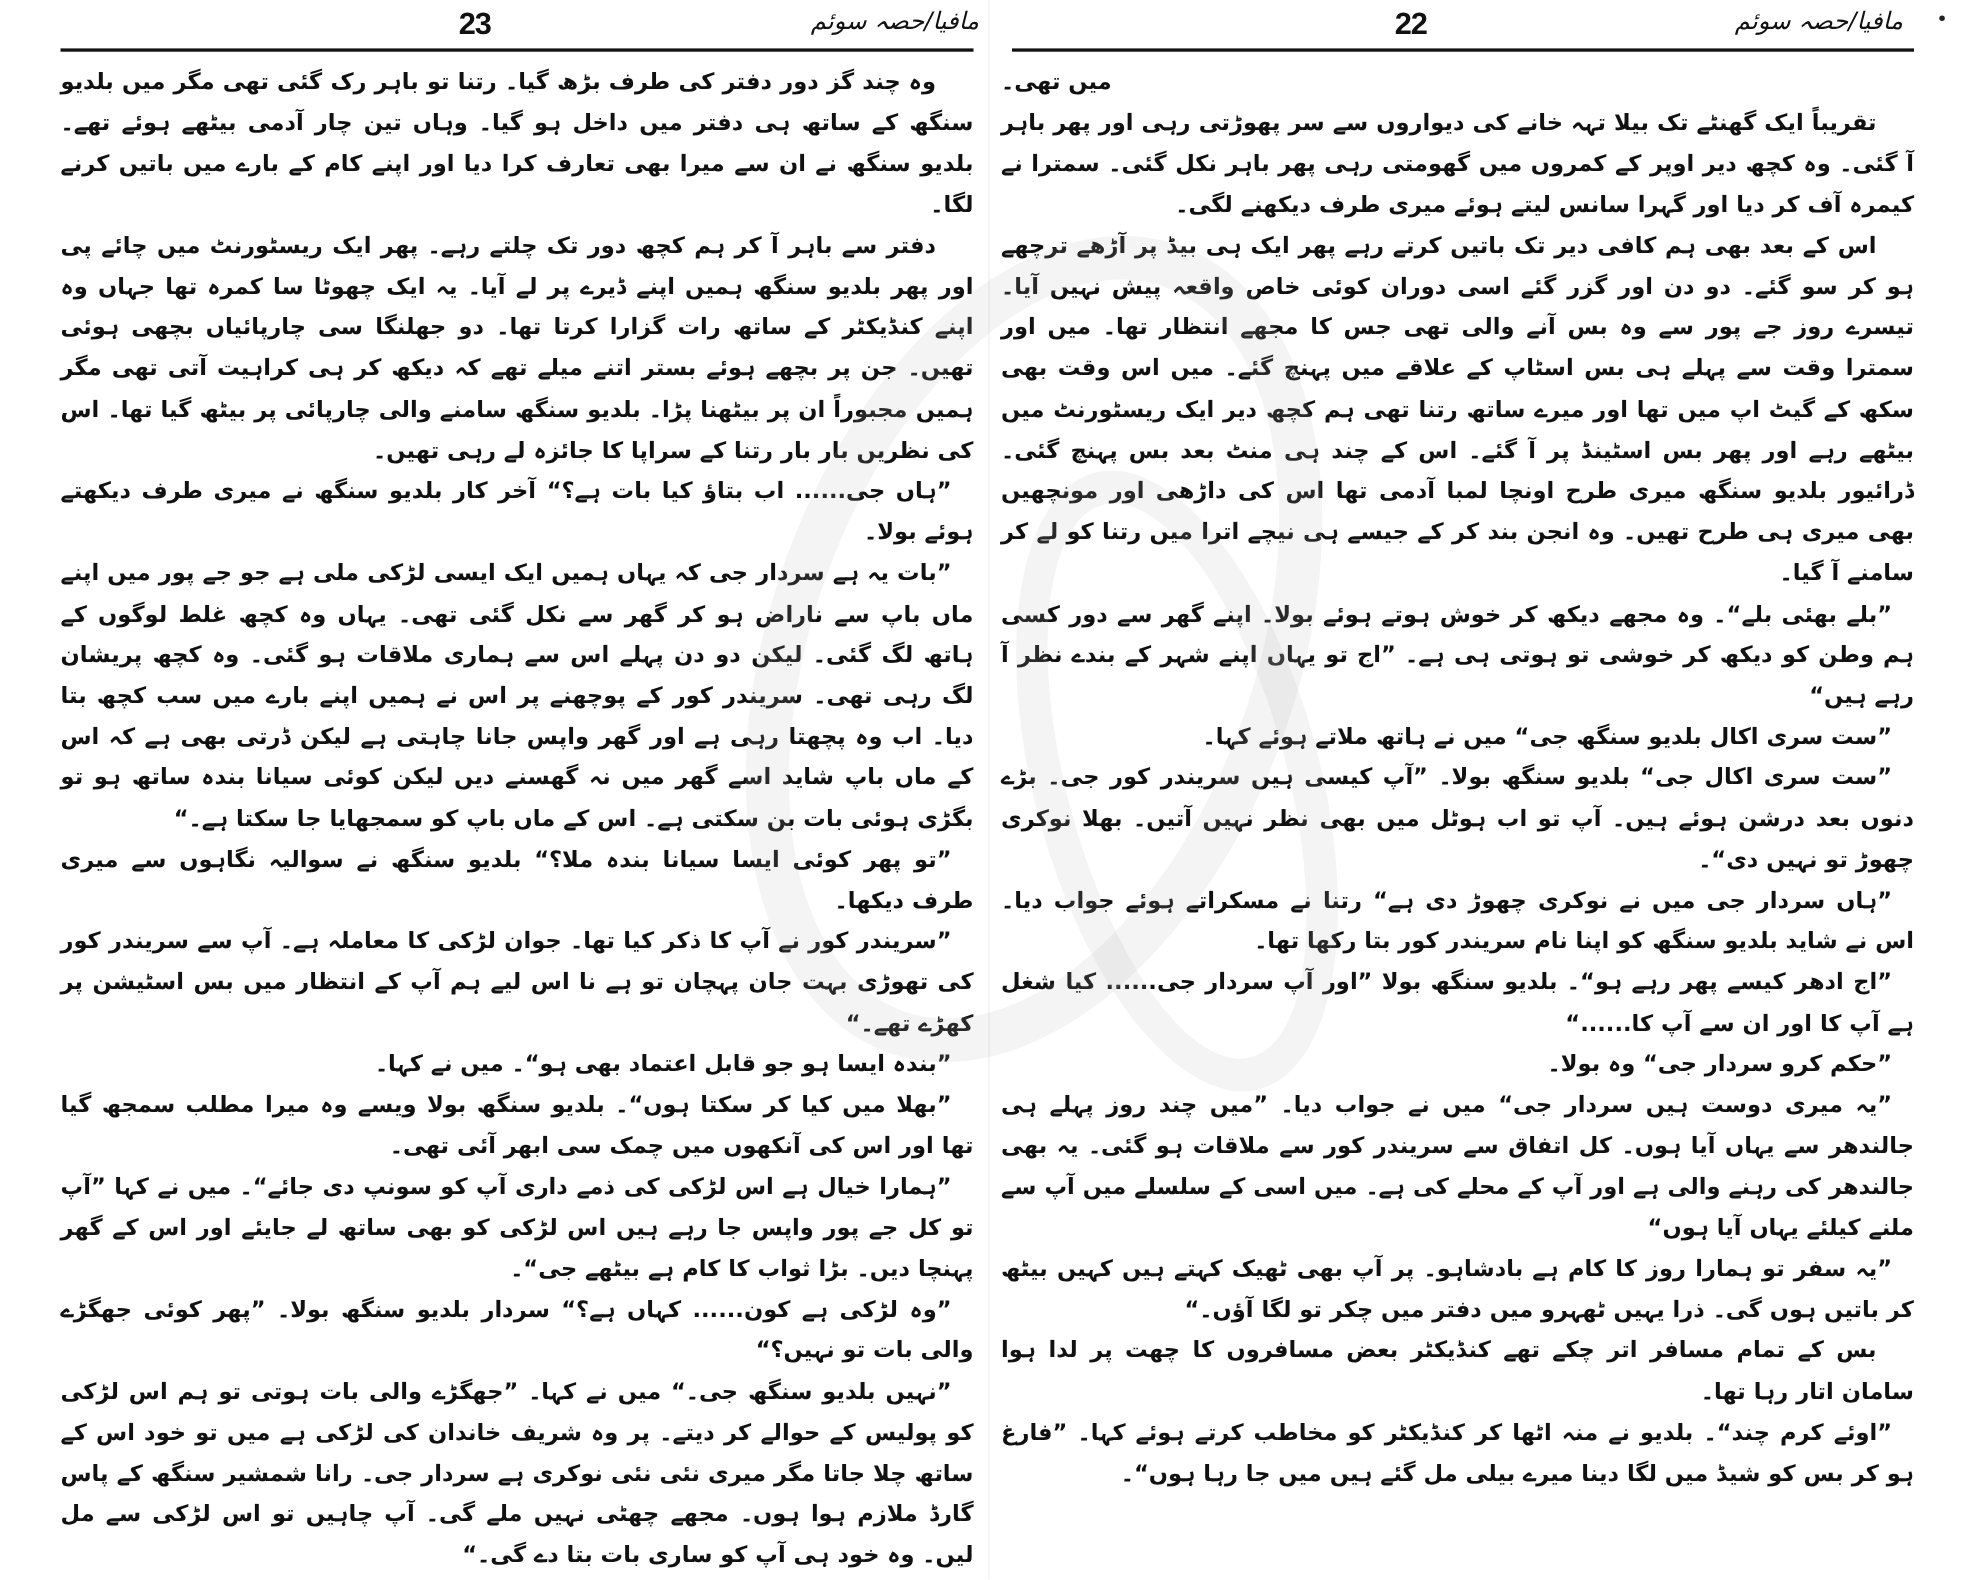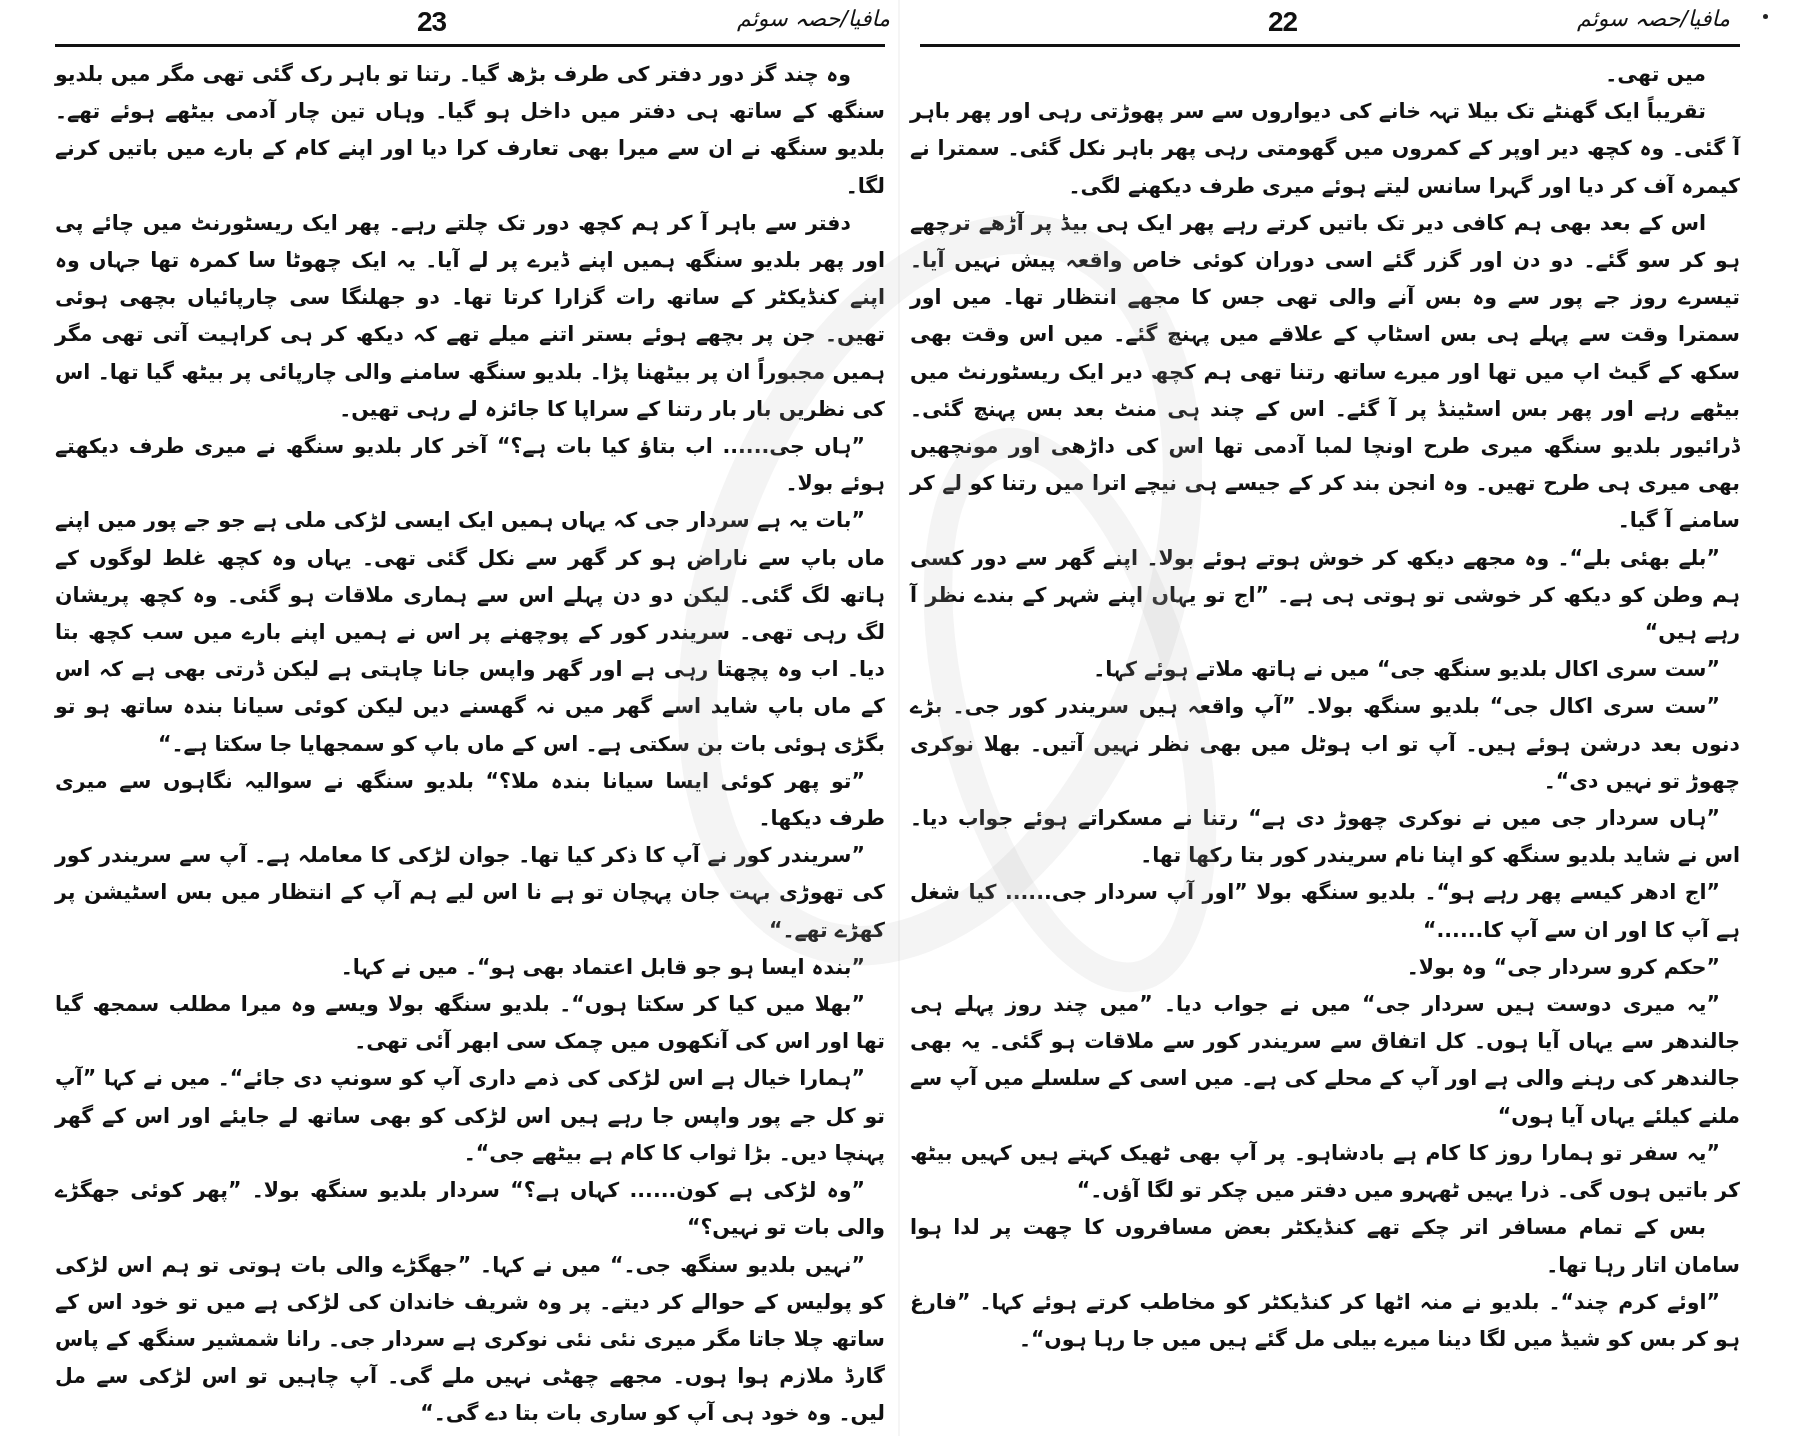--- a/index.html
+++ b/index.html
@@ -18,21 +18,21 @@
   .page-right .running-title { right:20px; }
   .rule { position:absolute; top:44px; height:3px; background:#111; }
   .page-left .rule { left:55px; width:830px; }
   .page-right .rule { left:20px; width:820px; }
   .corner-dot { position:absolute; top:14px; right:32px; width:5px; height:5px; background:#222; border-radius:50%; }
   .body-text { position:absolute; top:56px; direction:rtl; text-align:justify; font-size:20.5px; line-height:37.2px; font-weight:bold; }
   .page-left .body-text { left:55px; width:830px; }
   .page-right .body-text { left:10px; width:830px; text-align:justify; }
   .para { margin:0; text-indent:34px; }
   .para.dialog { text-indent:20px; }
-  .para.short { text-align:right; }
+  .para.short { text-align:left; }
   .watermark { position:absolute; border:40px solid rgba(180,180,180,0.15); border-radius:50%; pointer-events:none; }
   .wm1 { left:700px; top:200px; width:400px; height:700px; transform:rotate(20deg); }
   .wm2 { left:940px; top:420px; width:200px; height:520px; border-width:30px; transform:rotate(-15deg); }
   .gutter { position:absolute; left:898px; top:0; width:2px; height:1436px; background:rgba(0,0,0,0.04); }
 </style>
 </head>
 <body>
 
 <div class="page page-left">
   <div class="header">
@@ -65,21 +65,21 @@
     <span class="running-title">مافیا/حصہ سوئم</span>
   </div>
   <div class="corner-dot"></div>
   <div class="rule"></div>
   <div class="body-text">
     <p class="para short">میں تھی۔</p>
     <p class="para">تقریباً ایک گھنٹے تک بیلا تہہ خانے کی دیواروں سے سر پھوڑتی رہی اور پھر باہر آ گئی۔ وہ کچھ دیر اوپر کے کمروں میں گھومتی رہی پھر باہر نکل گئی۔ سمترا نے کیمرہ آف کر دیا اور گہرا سانس لیتے ہوئے میری طرف دیکھنے لگی۔</p>
     <p class="para">اس کے بعد بھی ہم کافی دیر تک باتیں کرتے رہے پھر ایک ہی بیڈ پر آڑھے ترچھے ہو کر سو گئے۔ دو دن اور گزر گئے اسی دوران کوئی خاص واقعہ پیش نہیں آیا۔ تیسرے روز جے پور سے وہ بس آنے والی تھی جس کا مجھے انتظار تھا۔ میں اور سمترا وقت سے پہلے ہی بس اسٹاپ کے علاقے میں پہنچ گئے۔ میں اس وقت بھی سکھ کے گیٹ اپ میں تھا اور میرے ساتھ رتنا تھی ہم کچھ دیر ایک ریسٹورنٹ میں بیٹھے رہے اور پھر بس اسٹینڈ پر آ گئے۔ اس کے چند ہی منٹ بعد بس پہنچ گئی۔ ڈرائیور بلدیو سنگھ میری طرح اونچا لمبا آدمی تھا اس کی داڑھی اور مونچھیں بھی میری ہی طرح تھیں۔ وہ انجن بند کر کے جیسے ہی نیچے اترا میں رتنا کو لے کر سامنے آ گیا۔</p>
     <p class="para dialog">”بلے بھئی بلے“۔ وہ مجھے دیکھ کر خوش ہوتے ہوئے بولا۔ اپنے گھر سے دور کسی ہم وطن کو دیکھ کر خوشی تو ہوتی ہی ہے۔ ”اج تو یہاں اپنے شہر کے بندے نظر آ رہے ہیں“</p>
     <p class="para dialog">”ست سری اکال بلدیو سنگھ جی“ میں نے ہاتھ ملاتے ہوئے کہا۔</p>
-    <p class="para dialog">”ست سری اکال جی“ بلدیو سنگھ بولا۔ ”آپ واقعہ ہیں سریندر کور جی۔ بڑے دنوں بعد درشن ہوئے ہیں۔ آپ تو اب ہوٹل میں بھی نظر نہیں آتیں۔ بھلا نوکری چھوڑ تو نہیں دی“۔</p>
+    <p class="para dialog">”ست سری اکال جی“ بلدیو سنگھ بولا۔ ”آپ کیسی ہیں سریندر کور جی۔ بڑے دنوں بعد درشن ہوئے ہیں۔ آپ تو اب ہوٹل میں بھی نظر نہیں آتیں۔ بھلا نوکری چھوڑ تو نہیں دی“۔</p>
     <p class="para dialog">”ہاں سردار جی میں نے نوکری چھوڑ دی ہے“ رتنا نے مسکراتے ہوئے جواب دیا۔ اس نے شاید بلدیو سنگھ کو اپنا نام سریندر کور بتا رکھا تھا۔</p>
     <p class="para dialog">”اج ادھر کیسے پھر رہے ہو“۔ بلدیو سنگھ بولا ”اور آپ سردار جی...... کیا شغل ہے آپ کا اور ان سے آپ کا......“</p>
     <p class="para dialog">”حکم کرو سردار جی“ وہ بولا۔</p>
     <p class="para dialog">”یہ میری دوست ہیں سردار جی“ میں نے جواب دیا۔ ”میں چند روز پہلے ہی جالندھر سے یہاں آیا ہوں۔ کل اتفاق سے سریندر کور سے ملاقات ہو گئی۔ یہ بھی جالندھر کی رہنے والی ہے اور آپ کے محلے کی ہے۔ میں اسی کے سلسلے میں آپ سے ملنے کیلئے یہاں آیا ہوں“</p>
     <p class="para dialog">”یہ سفر تو ہمارا روز کا کام ہے بادشاہو۔ پر آپ بھی ٹھیک کہتے ہیں کہیں بیٹھ کر باتیں ہوں گی۔ ذرا یہیں ٹھہرو میں دفتر میں چکر تو لگا آؤں۔“</p>
     <p class="para">بس کے تمام مسافر اتر چکے تھے کنڈیکٹر بعض مسافروں کا چھت پر لدا ہوا سامان اتار رہا تھا۔</p>
     <p class="para dialog">”اوئے کرم چند“۔ بلدیو نے منہ اٹھا کر کنڈیکٹر کو مخاطب کرتے ہوئے کہا۔ ”فارغ ہو کر بس کو شیڈ میں لگا دینا میرے بیلی مل گئے ہیں میں جا رہا ہوں“۔</p>
   </div>
 </div>
 

